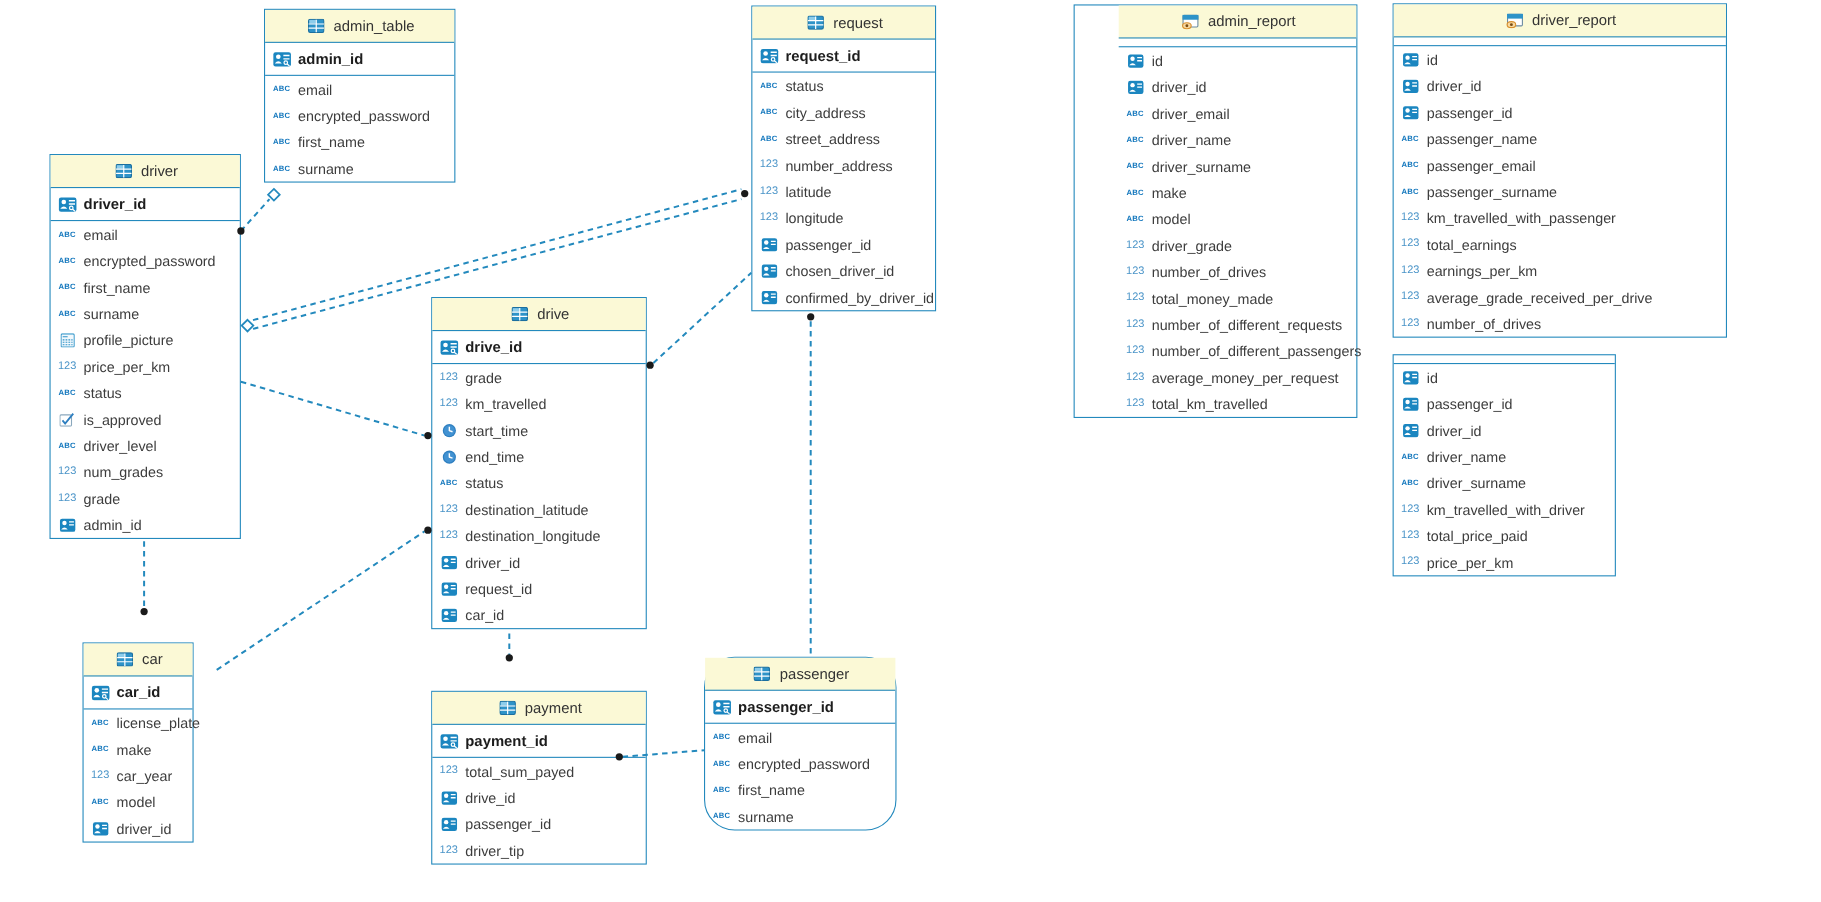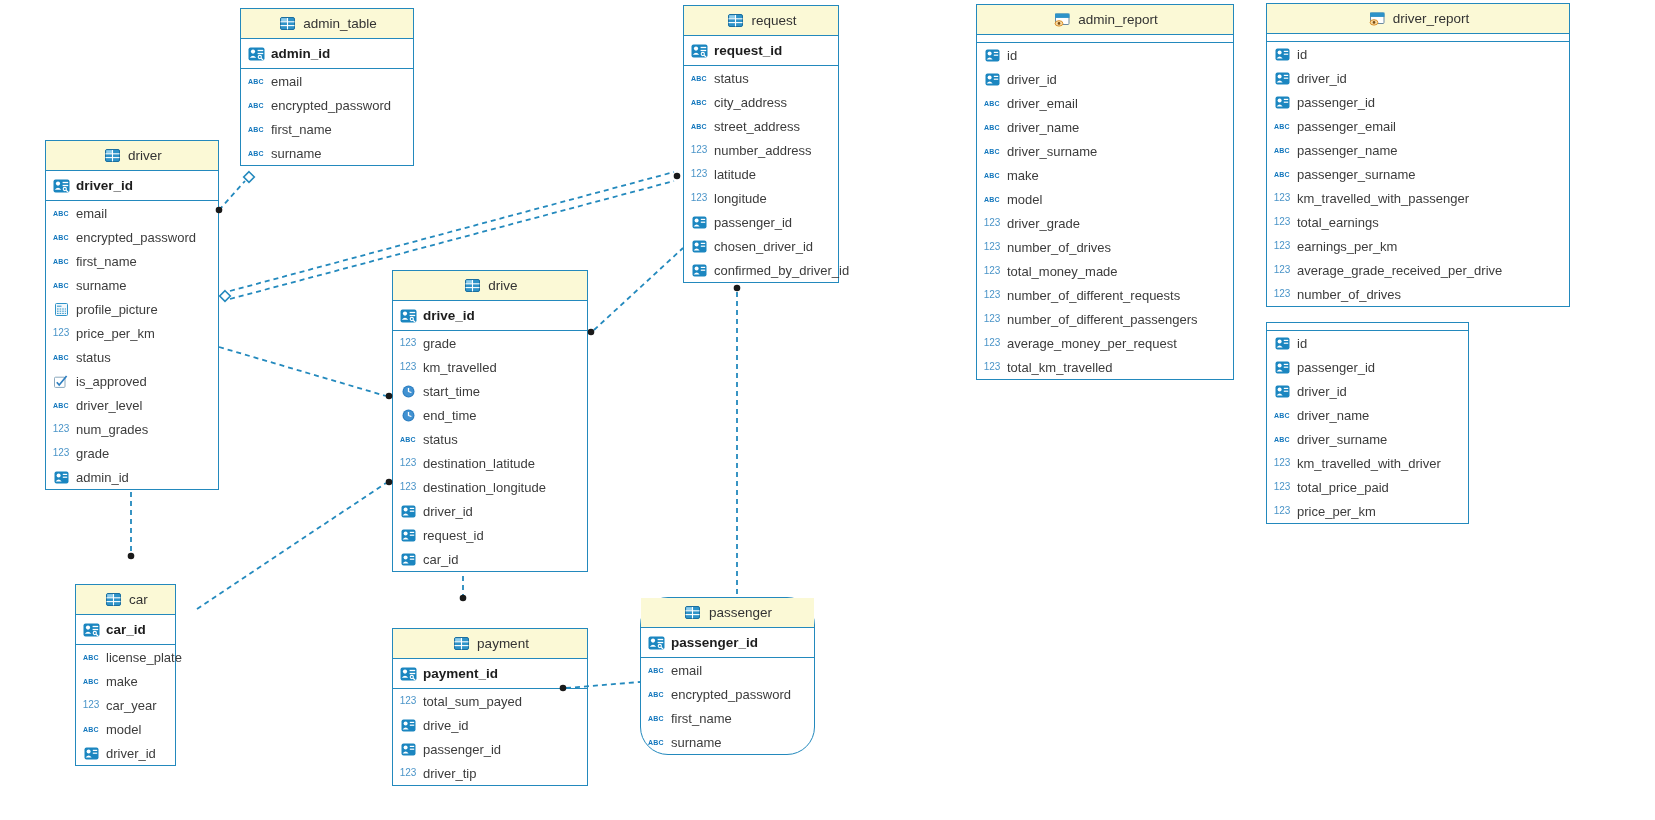--- a/index.html
+++ b/index.html
@@ -191,21 +191,21 @@
         </span>
         <span>first_name</span>
       </div>
       <div class="field-row">
         <span class="icon-box">
           <span class="tchip abc">ABC</span>
         </span>
         <span>surname</span>
       </div>
     </div>
-    <div class="entity" style="left: 683px; top: 5px; width: 156px;">
+    <div class="entity" style="left: 683px; top: 5px; width: 168px;">
       <div class="entity-header">
         <span class="icon-box">
           <svg width="15" height="13" viewBox="0 0 15 13">
             <rect x="0.5" y="0.5" width="14" height="12" rx="1.5" fill="#2e93c8" stroke="#1b6fa0"></rect>
             <rect x="1.2" y="1.2" width="5.8" height="3.2" fill="#8ecdeb"></rect>
             <line x1="0.5" y1="4.8" x2="14.5" y2="4.8" stroke="#fff" stroke-width="1.1"></line>
             <line x1="7.5" y1="1" x2="7.5" y2="12.4" stroke="#fff" stroke-width="1.1"></line>
             <line x1="0.5" y1="8.6" x2="14.5" y2="8.6" stroke="#fff" stroke-width="1.1"></line>
           </svg>
         </span>
@@ -587,21 +587,21 @@
         </span>
         <span>first_name</span>
       </div>
       <div class="field-row">
         <span class="icon-box">
           <span class="tchip abc">ABC</span>
         </span>
         <span>surname</span>
       </div>
     </div>
-    <div class="entity" style="left: 976px; top: 4px; width: 258px;">
+    <div class="entity" style="left: 976px; top: 4px; width: 258px; padding-left: 40px;">
       <div class="entity-header">
         <span class="icon-box">
           <svg width="16" height="14" viewBox="0 0 16 14">
             <rect x="1.5" y="1" width="13.5" height="10.5" rx="1" fill="#fff" stroke="#6b8aa0"></rect>
             <rect x="1.5" y="1" width="13.5" height="3.4" fill="#2e93c8" stroke="#2e93c8"></rect>
             <ellipse cx="5" cy="10.4" rx="3.9" ry="2.7" fill="#f7d9a0" stroke="#d98f2b"></ellipse>
             <circle cx="5" cy="10.4" r="1.3" fill="#7a4c12"></circle>
           </svg>
         </span>
         <span>admin_report</span>
@@ -750,27 +750,27 @@
             <line x1="8.8" y1="3.4" x2="13.2" y2="3.4" stroke="#fff" stroke-width="1.2"></line>
             <line x1="8.8" y1="6.2" x2="13.2" y2="6.2" stroke="#fff" stroke-width="1.2"></line>
           </svg>
         </span>
         <span>passenger_id</span>
       </div>
       <div class="field-row">
         <span class="icon-box">
           <span class="tchip abc">ABC</span>
         </span>
+        <span>passenger_name</span>
+      </div>
+      <div class="field-row">
+        <span class="icon-box">
+          <span class="tchip abc">ABC</span>
+        </span>
         <span>passenger_email</span>
-      </div>
-      <div class="field-row">
-        <span class="icon-box">
-          <span class="tchip abc">ABC</span>
-        </span>
-        <span>passenger_name</span>
       </div>
       <div class="field-row">
         <span class="icon-box">
           <span class="tchip abc">ABC</span>
         </span>
         <span>passenger_surname</span>
       </div>
       <div class="field-row">
         <span class="icon-box">
           <span class="tchip num">123</span>

